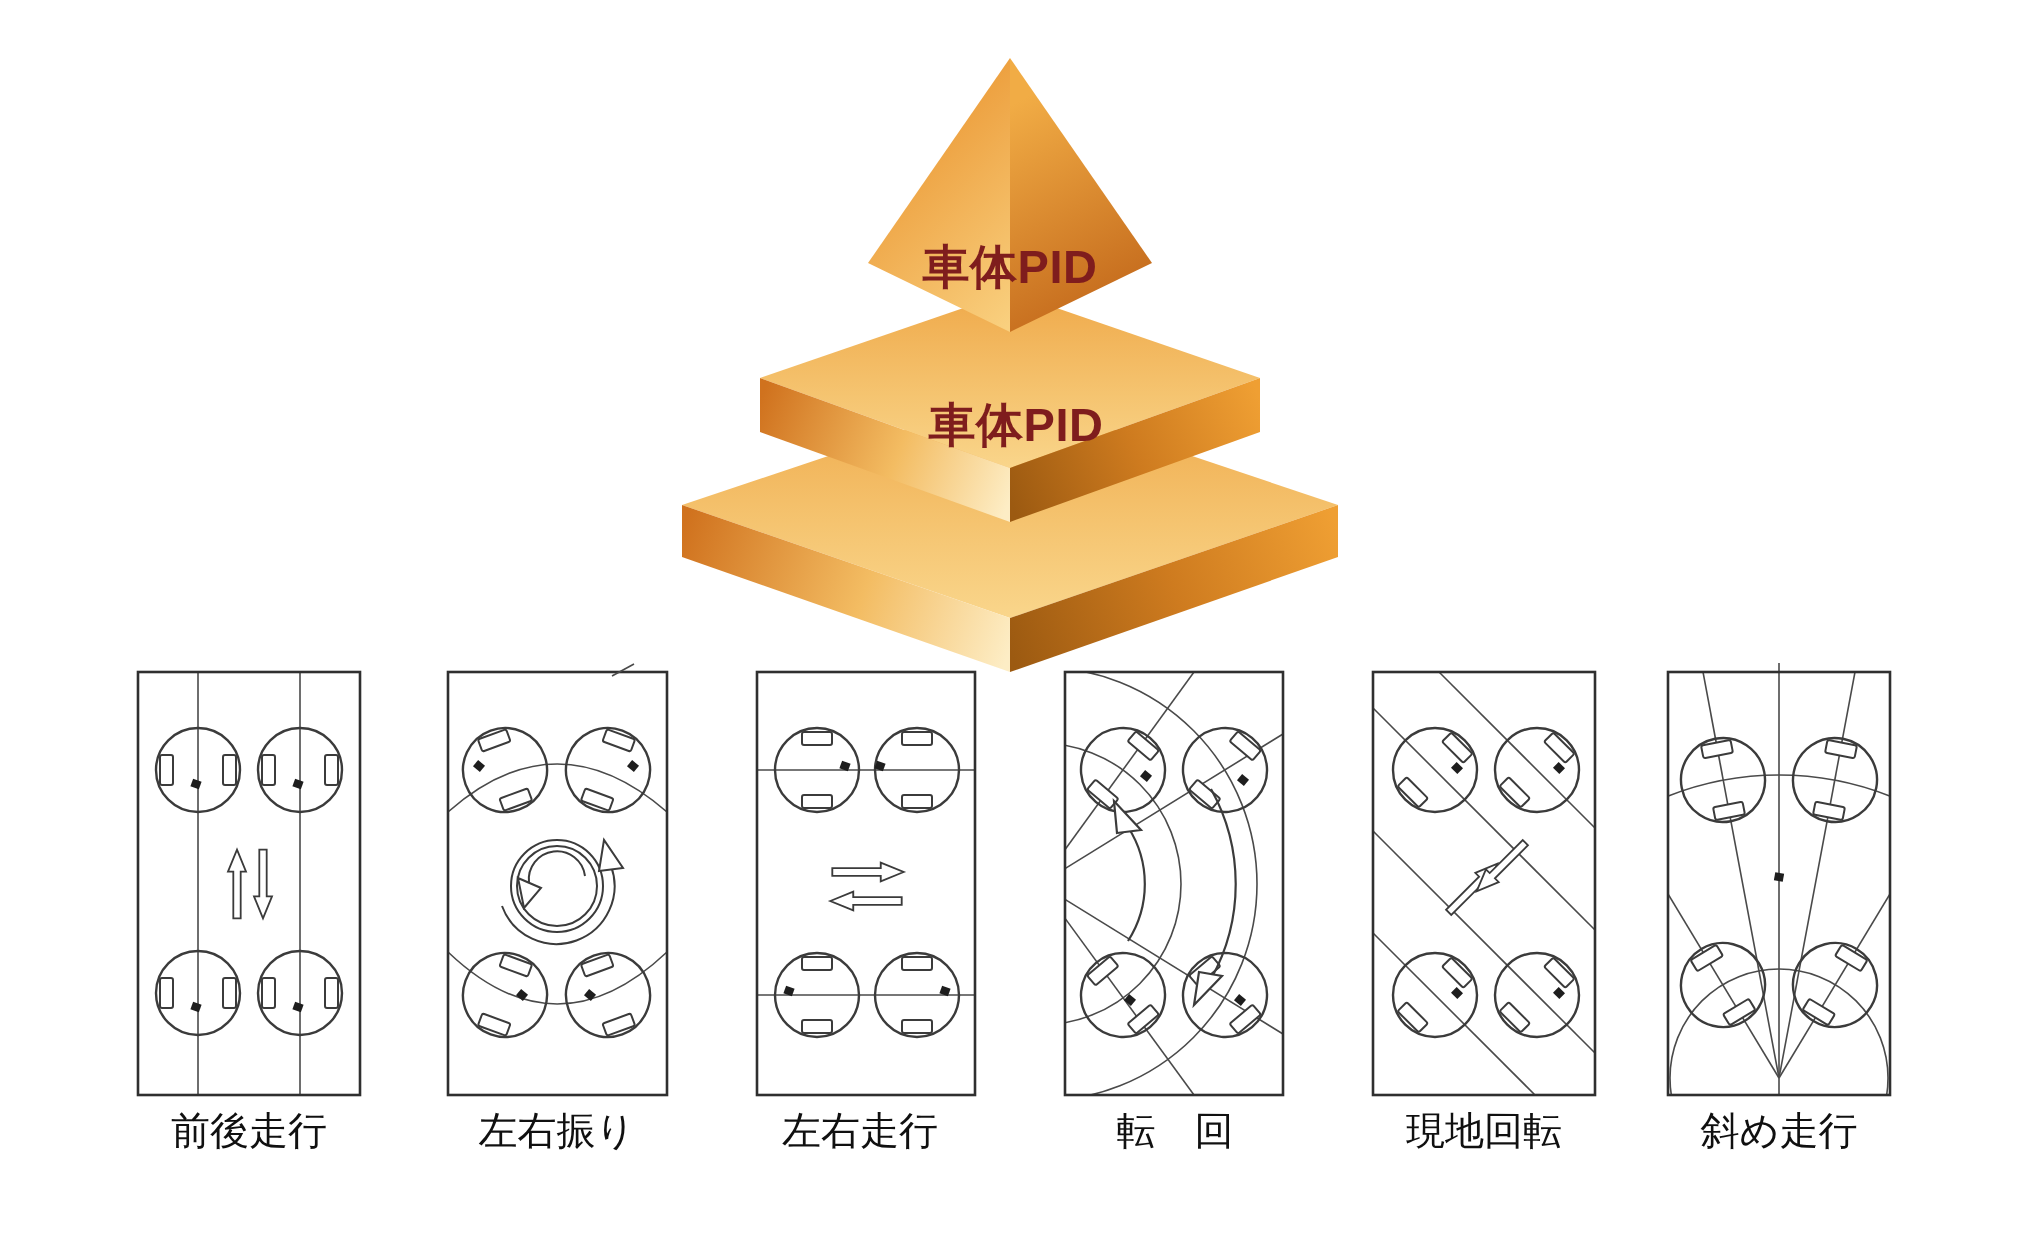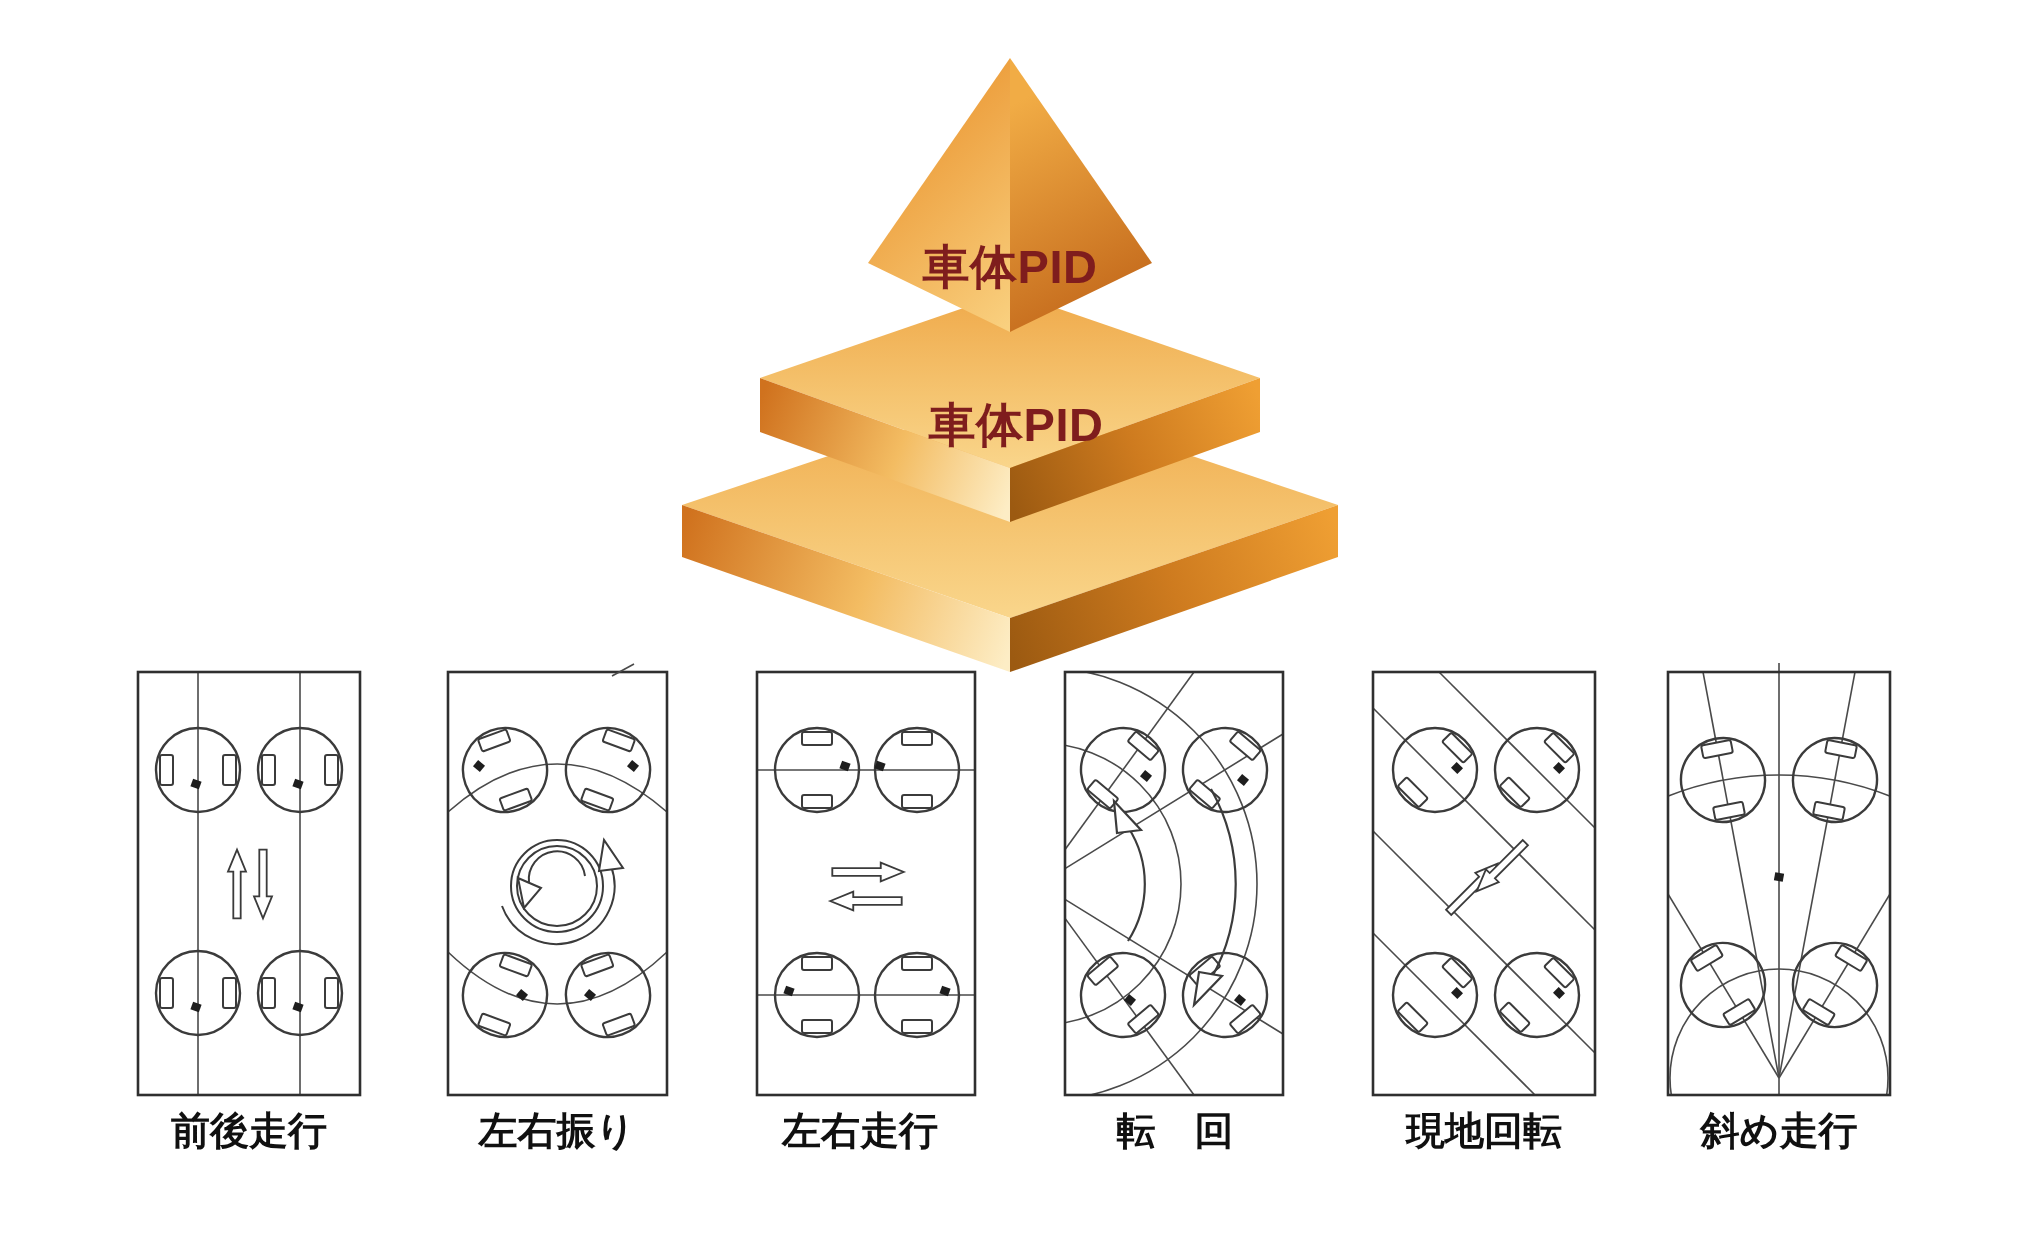--- a/index.html
+++ b/index.html
@@ -8,21 +8,21 @@
   #figure-svg{position:absolute;left:0;top:0;}
   .pyr-label{
     position:absolute;transform:translateX(-50%);
     color:#7f1d1d;font-weight:700;white-space:nowrap;letter-spacing:0.5px;
   }
   .pyr-label.l1{font-size:47px;}
   .pyr-label.l2{font-size:47px;}
   .pyr-label.l3{font-size:45px;}
   .diag-label{
     position:absolute;transform:translateX(-50%);top:1104px;
-    color:#101010;font-size:39px;font-weight:700;white-space:nowrap;
+    color:#101010;font-size:39px;font-weight:400;white-space:nowrap;
   }
 </style>
 </head>
 <body>
 
 <div id="stage">
 
 <svg id="figure-svg" width="2020" height="1252" viewBox="0 0 2020 1252">
   <defs>
 

